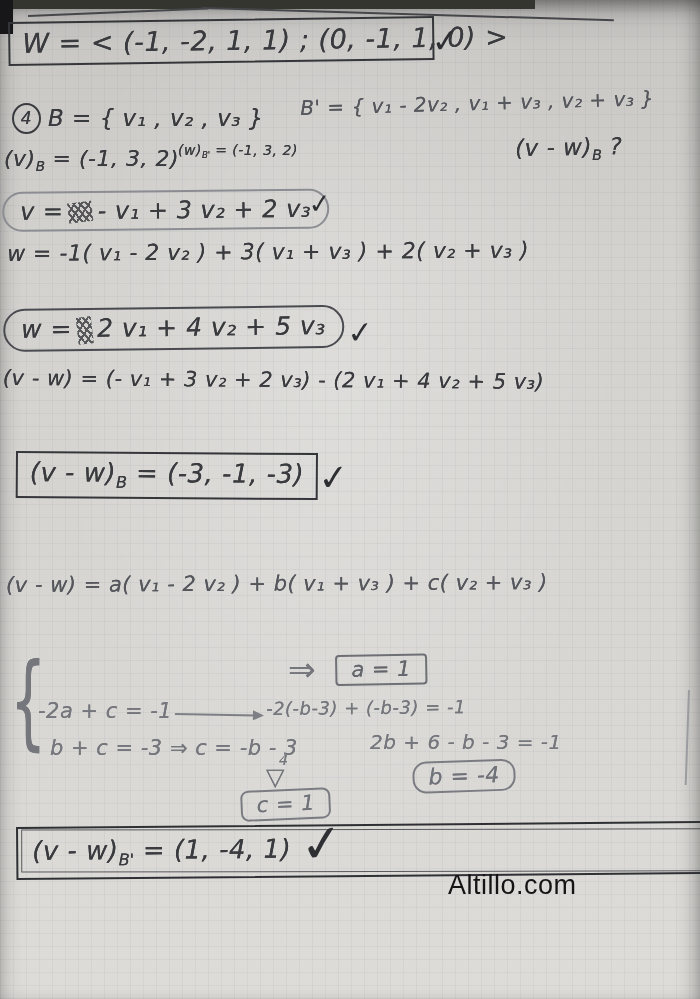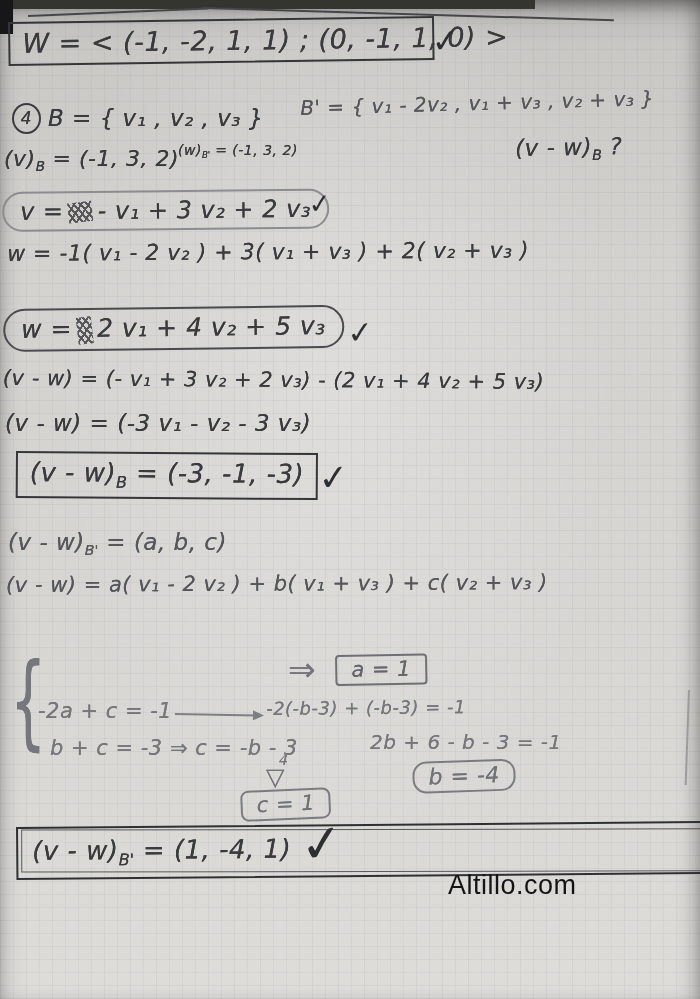--- a/index.html
+++ b/index.html
@@ -93,32 +93,26 @@
     <span>w = -1( v₁ - 2 v₂ ) + 3( v₁ + v₃ ) + 2( v₂ + v₃ )</span>
   </div>
   <div class="hw bx-round" style="left:3px;top:309px;font-size:25px;transform:rotate(-0.7deg);">
     <span>w =</span><span class="scrib tall"></span><span>2 v₁ + 4 v₂ + 5 v₃</span>
   </div>
   <span class="chk" style="left:346px;top:315px;font-size:31px;transform:rotate(-4deg);">✓</span>
 
   <div class="hw" style="left:3px;top:367px;font-size:21px;transform:rotate(0.4deg);">
     <span>(v - w) = (- v₁ + 3 v₂ + 2 v₃) - (2 v₁ + 4 v₂ + 5 v₃)</span>
   </div>
-  <div class="hw" style="left:5px;top:411px;font-size:23px;">
-    <span>(v - w) = (-3 v₁ - v₂ - 3 v₃)</span>
-  </div>
 
   <div class="hw bx" style="left:16px;top:451px;font-size:26px;transform:rotate(0.4deg);">
     <span>(v - w)</span><sub>B</sub><span> = (-3, -1, -3)</span>
   </div>
   <span class="chk" style="left:317px;top:458px;font-size:36px;transform:rotate(-4deg);">✓</span>
 
-  <div class="hw mid" style="left:8px;top:530px;font-size:23px;">
-    <span>(v - w)</span><sub>B'</sub><span> = (a, b, c)</span>
-  </div>
   <div class="hw mid" style="left:6px;top:574px;font-size:21px;transform:rotate(-0.3deg);">
     <span>(v - w) = a( v₁ - 2 v₂ ) + b( v₁ + v₃ ) + c( v₂ + v₃ )</span>
   </div>
 
   <div class="hw light" style="left:10px;top:644px;font-size:104px;transform:scaleX(0.55);font-style:normal;">
     <span>{</span>
   </div>
   <span class="hw light" style="left:288px;top:652px;font-size:33px;font-style:normal;">⇒</span>
   <div class="hw res-box" style="left:335px;top:655px;font-size:21px;transform:rotate(-1deg);border-color:#6e7076;color:#64666c;border-radius:4px;">
     <span>a = 1</span>

